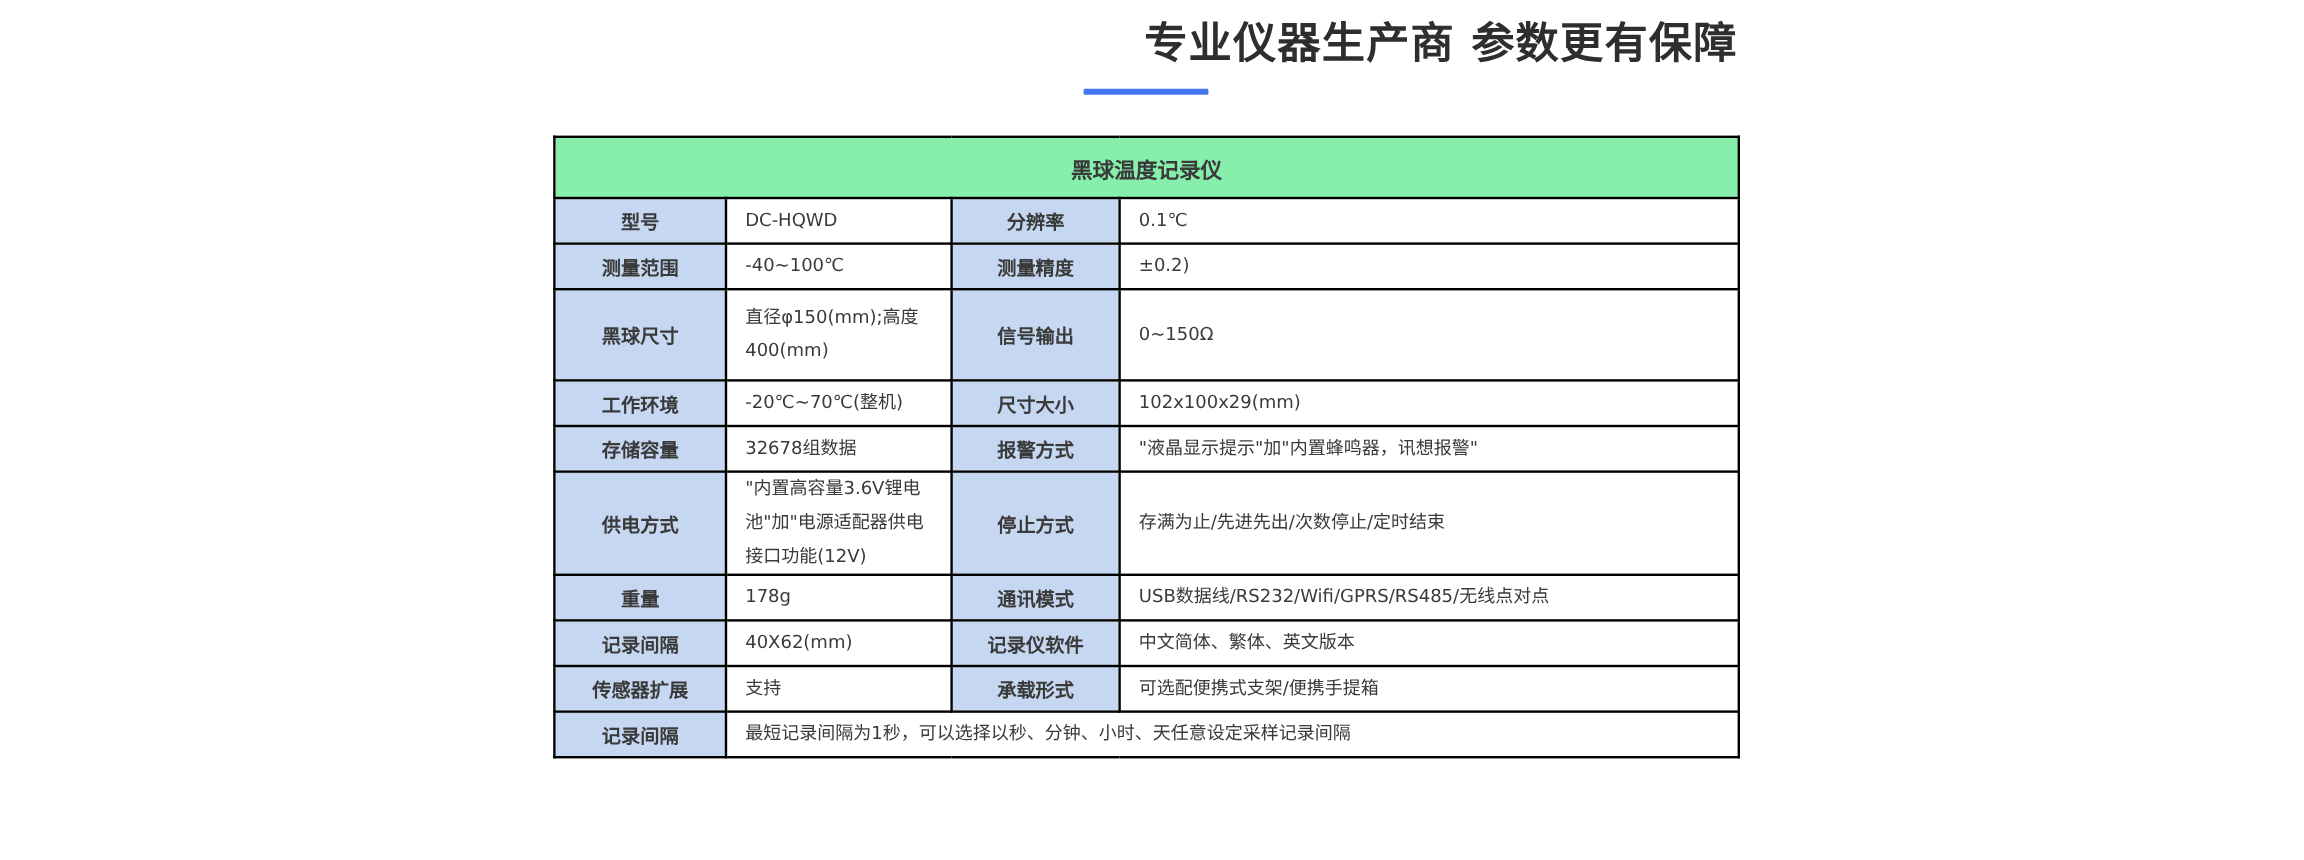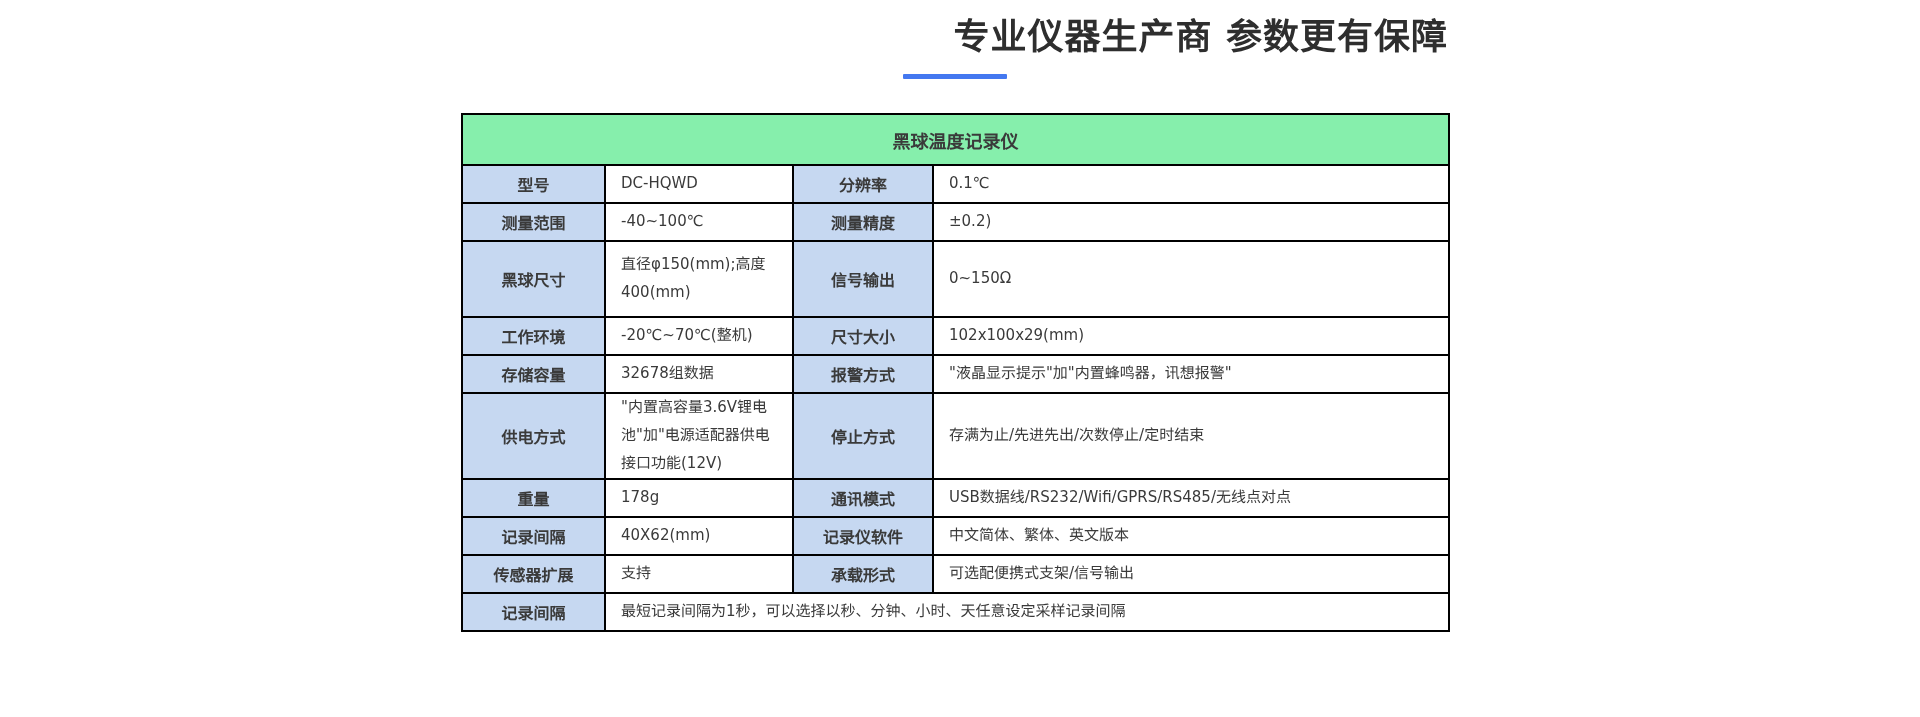--- a/index.html
+++ b/index.html
@@ -144,21 +144,21 @@
         <td class="lbl">记录间隔</td>
         <td class="val">40X62(mm)</td>
         <td class="lbl">记录仪软件</td>
         <td class="val">中文简体、繁体、英文版本</td>
       </tr>
 
       <tr class="rh">
         <td class="lbl">传感器扩展</td>
         <td class="val">支持</td>
         <td class="lbl">承载形式</td>
-        <td class="val">可选配便携式支架/信号输出</td>
+        <td class="val">可选配便携式支架/便携手提箱</td>
       </tr>
 
 
       <tr class="rh">
         <td class="lbl">记录间隔</td>
         <td class="val" colspan="3">最短记录间隔为1秒，可以选择以秒、分钟、小时、天任意设定采样记录间隔</td>
       </tr>
     </tbody>
   </table>
 

